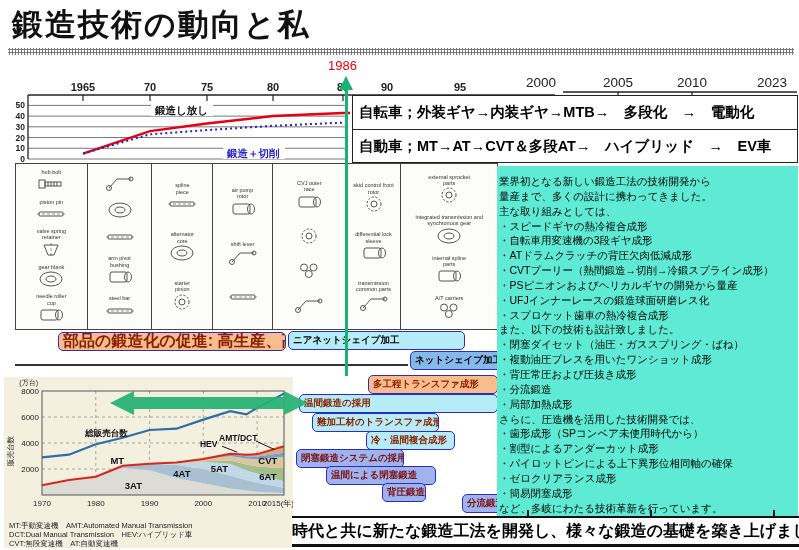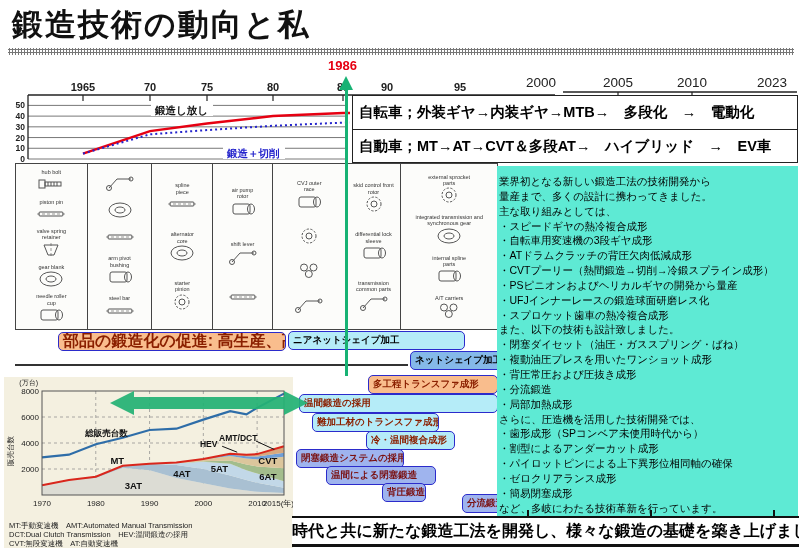--- a/index.html
+++ b/index.html
@@ -2,21 +2,21 @@
 <html><head>
 <meta charset="utf-8">
 <style>
   html,body{margin:0;padding:0;background:#e8e8e8;}
   .slide{position:relative;width:799px;height:550px;background:#fff;overflow:hidden;
          font-family:"Liberation Sans","DejaVu Sans",sans-serif;color:#000;}
   .title{position:absolute;left:12px;top:4px;font-size:31px;font-weight:bold;letter-spacing:2px;color:#111;}
   .title-sep{position:absolute;left:8px;top:48px;width:786px;height:7px;
              background-image:radial-gradient(circle,#777 1px,transparent 1.2px);
              background-size:3px 3px;}
-  .label-1986{position:absolute;left:328px;top:58px;font-size:13px;font-weight:bold;color:#e60012;z-index:6;}
+  .label-1986{position:absolute;left:328px;top:58px;font-size:13px;font-weight:normal;color:#e60012;z-index:6;}
   #top-svg{position:absolute;left:0;top:60px;z-index:1;}
   .rows{position:absolute;left:352px;top:95px;width:446px;height:68px;border:1.3px solid #222;
         box-sizing:border-box;z-index:2;background:#fff;}
   .row{height:33.2px;display:flex;align-items:center;padding-left:6px;font-size:14.5px;font-weight:bold;white-space:nowrap;}
   .r1{border-bottom:1.3px solid #222;}
   #parts-panel{position:absolute;left:15px;top:163px;width:483px;height:167px;border:1.2px solid #444;
                box-sizing:border-box;display:flex;background:#fcfcfa;z-index:2;}
   .pcol{display:flex;flex-direction:column;justify-content:space-evenly;align-items:center;
         box-sizing:border-box;border-right:1.2px solid #444;height:100%;overflow:hidden;}
   .pcol:last-child{border-right:none;}
@@ -387,21 +387,21 @@
         <text x="215.46666666666667" y="95" text-anchor="middle" font-size="9.5" font-weight="bold" fill="#111">5AT</text>
         <text x="263.8666666666667" y="102.8" text-anchor="middle" font-size="9.5" font-weight="bold" fill="#111">6AT</text>
         <text x="263.8666666666667" y="87.19999999999999" text-anchor="middle" font-size="9.5" font-weight="bold" fill="#111">CVT</text>
         <text x="204.71111111111114" y="69.65" text-anchor="middle" font-size="8.549999999999999" font-weight="bold" fill="#111">HEV</text>
         <text x="234.2888888888889" y="64.45" text-anchor="middle" font-size="8.549999999999999" font-weight="bold" fill="#111">AMT/DCT</text>
         <line x1="218.15555555555557" y1="69.25" x2="233.2133333333331" y2="75.22999999999999" stroke="#111" stroke-width="1"></line>
         <line x1="252.03555555555533" y1="64.05" x2="270.3200000000003" y2="72.5" stroke="#111" stroke-width="1"></line>
       </svg>
     <div id="sales-legend">
         <div>MT:手動変速機　AMT:Automated Manual Transmission</div>
-        <div>DCT:Dual Clutch Transmission　HEV:温間鍛造の採用</div>
+        <div>DCT:Dual Manual Transmission　HEV:ハイブリッド車</div>
         <div>CVT:無段変速機　AT:自動変速機</div>
       </div>
   </div>
 
   <svg id="green-arrow" width="198" height="26">
     <polygon points="0,13 24,1 24,7 174,7 174,1 198,13 174,25 174,19 24,19 24,25" fill="#23b274" opacity="0.93"></polygon>
   </svg>
 
   <div class="btick" style="left:527px;"></div>
   <div class="btick" style="left:650px;"></div>

